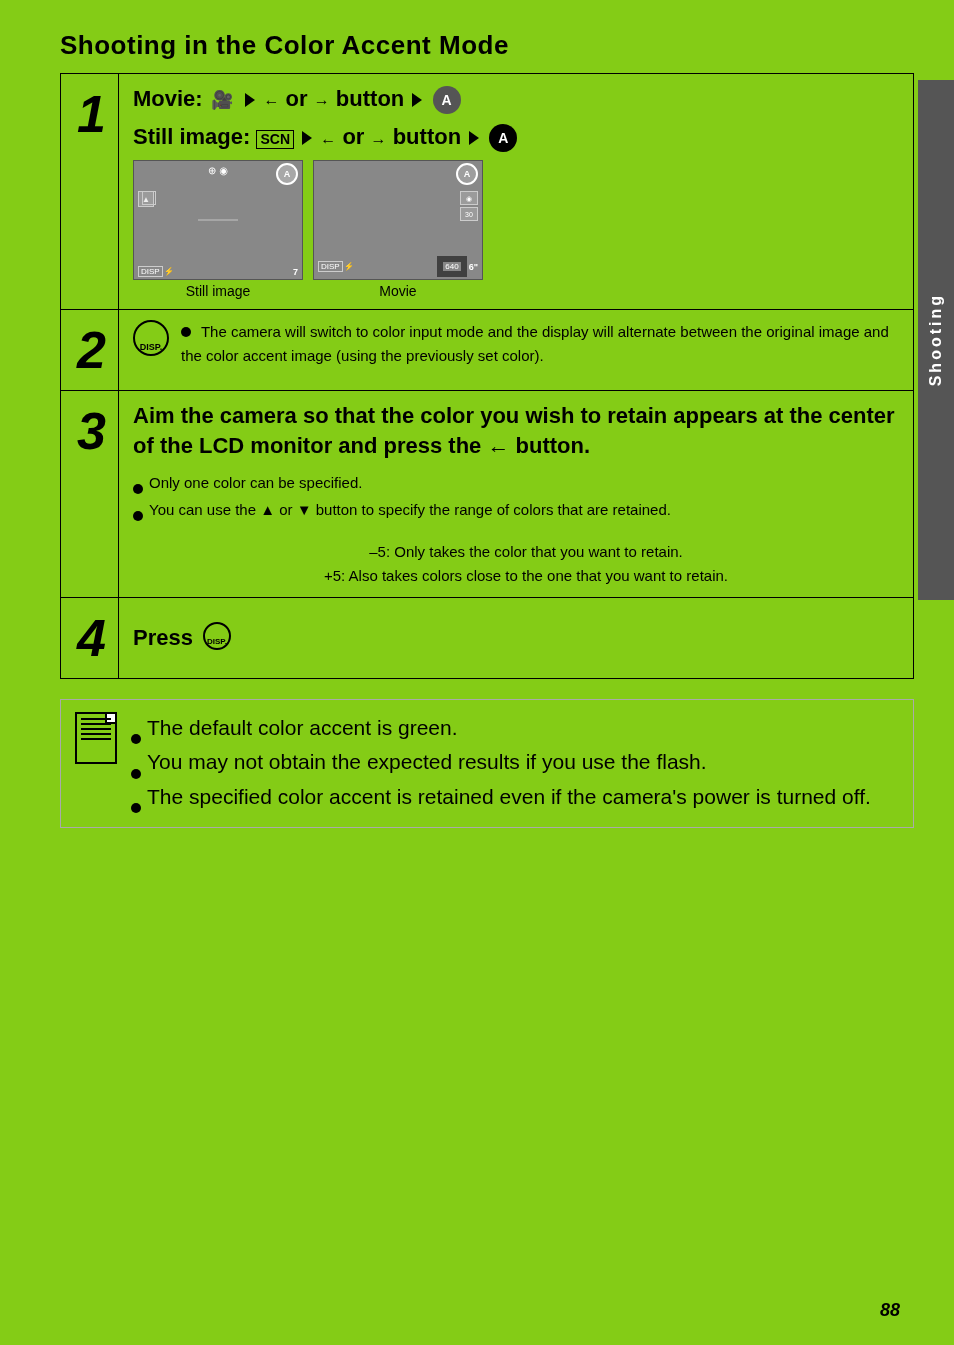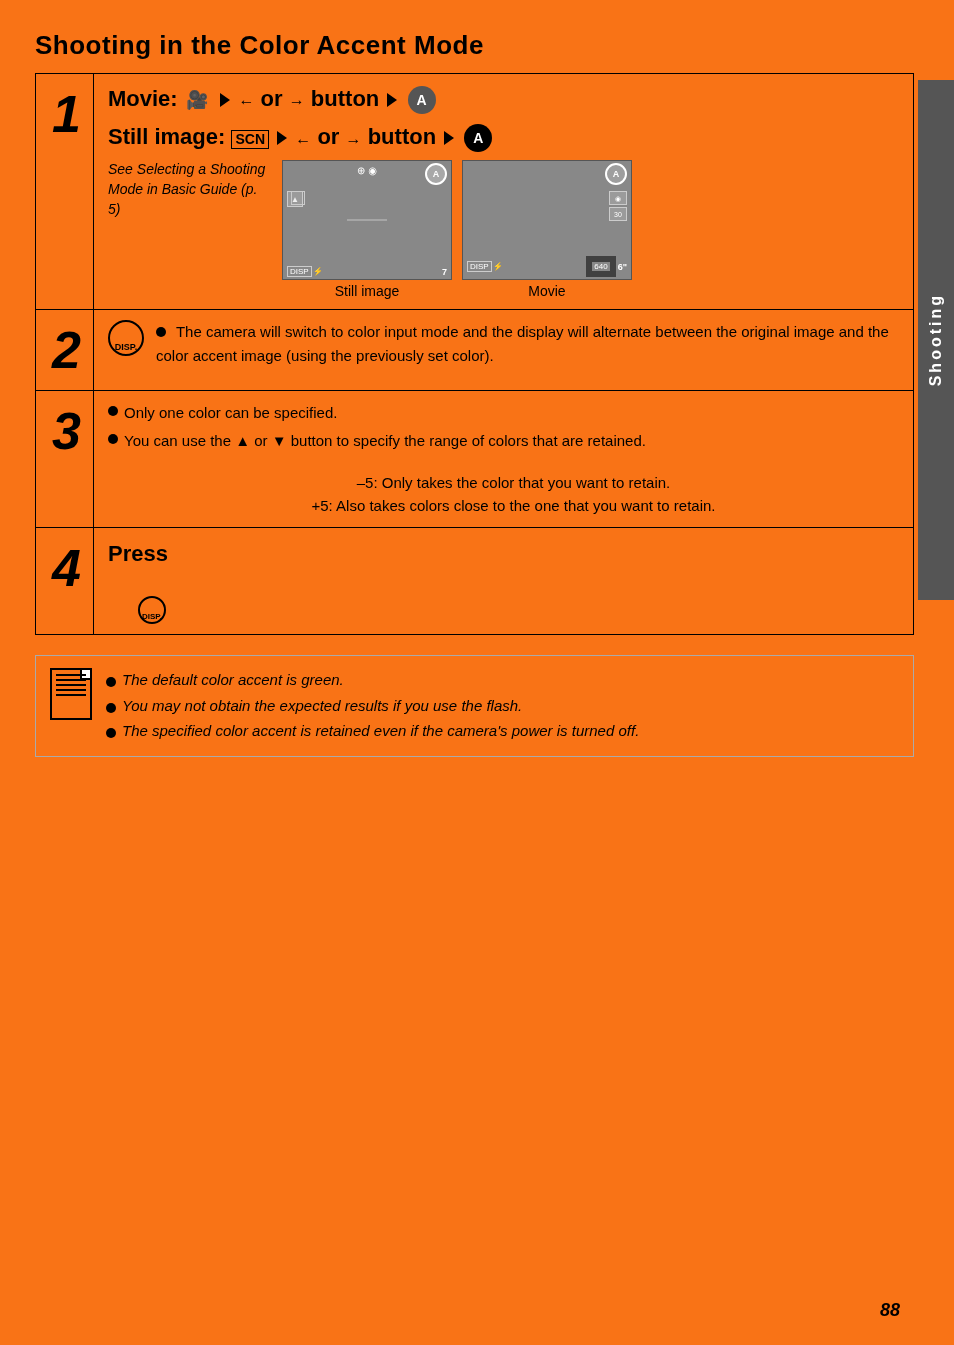--- a/index.html
+++ b/index.html
@@ -7,23 +7,23 @@
       font-family: Arial, sans-serif;
       background: #fff;
       width: 954px;
       min-height: 1345px;
       position: relative;
       overflow-x: hidden;
     }
     .page-container {
       width: 954px;
       min-height: 1345px;
-      background: #f97316;
+      background: #84cc16;
       position: relative;
-      padding: 30px 40px 30px 35px;
+      padding: 30px 40px 30px 60px;
     }
     .page-title {
       font-size: 26px;
       font-weight: 900;
       font-family: Arial Black, Arial, sans-serif;
       margin-bottom: 12px;
       letter-spacing: 0.5px;
     }
     .step-row {
       border-bottom: 1.5px solid #000;
@@ -141,21 +141,21 @@
       margin-bottom: 10px;
     }
     .bullet-list {
       list-style: none;
       padding: 0;
     }
     .bullet-list li {
       font-size: 15px;
       line-height: 1.55;
       display: flex;
-      align-items: flex-start;
+      align-items: flex-end;
       margin-bottom: 4px;
     }
     .bullet-dot {
       display: inline-block;
       width: 10px;
       height: 10px;
       background: #000;
       border-radius: 50%;
       margin-top: 5px;
       margin-right: 6px;
@@ -171,24 +171,23 @@
       font-size: 15px;
       line-height: 1.55;
     }
     
     .step4-title {
       font-size: 22px;
       font-weight: 900;
       font-family: Arial Black, Arial, sans-serif;
       line-height: 1.45;
       display: flex;
-      align-items: flex-end;
-      gap: 26px;
+      align-items: flex-start;
+      gap: 8px;
       flex-wrap: wrap;
-      flex-direction: column;
     }
     
     .note-box {
       border: 1.5px solid #aaa;
       margin-top: 20px;
       padding: 12px 14px;
       display: flex;
       gap: 14px;
       align-items: flex-start;
     }
@@ -226,26 +225,25 @@
       border-bottom: 2px solid #000;
     }
     .note-content {
       flex: 1;
     }
     .note-bullets {
       list-style: none;
       padding: 0;
     }
     .note-bullets li {
-      font-size: 15px;
+      font-size: 21px;
       line-height: 1.55;
       display: flex;
-      align-items: center;
+      align-items: flex-end;
       margin-bottom: 2px;
-      font-style: italic;
     }
     
     .right-sidebar {
       position: absolute;
       right: 0;
       top: 80px;
       width: 36px;
       background: #555;
       height: 520px;
       display: flex;
@@ -362,21 +360,20 @@
           <span class="tri-right"></span>
           <span class="arr-left">←</span>
           <span> or </span>
           <span class="arr-right">→</span>
           <span> button </span>
           <span class="tri-right"></span>
           <span class="fa-icon-a">A</span>
         </div>
 
         <div class="step1-body">
-          <div class="step1-caption">See Selecting a Shooting Mode in Basic Guide (p. 5)</div>
           <div class="cameras-row">
 
             <div style="display:flex;flex-direction:column;align-items:center;">
               <div class="camera-box">
 
                 <div style="position:absolute;top:4px;left:50%;transform:translateX(-50%);display:flex;gap:3px;">
                   <span style="color:#fff;font-size:10px;">⊕</span>
                   <span style="color:#fff;font-size:10px;">◉</span>
                 </div>
 
@@ -452,20 +449,21 @@
               <span>The camera will switch to color input mode and the display will alternate between the original image and the color accent image (using the previously set color).</span>
             </p>
           </div>
         </div>
       </div>
     </div>
 
     <div class="step-row">
       <div class="step-num">3</div>
       <div class="step-content">
+        <div class="step3-title">Aim the camera so that the color you wish to retain appears at the center of the LCD monitor and press the ← button.</div>
         <ul class="bullet-list">
           <li>
             <span class="bullet-dot"></span>
             <span>Only one color can be specified.</span>
           </li>
           <li>
             <span class="bullet-dot"></span>
             <span>You can use the ▲ or ▼ button to specify the range of colors that are retained.</span>
           </li>
         </ul>

